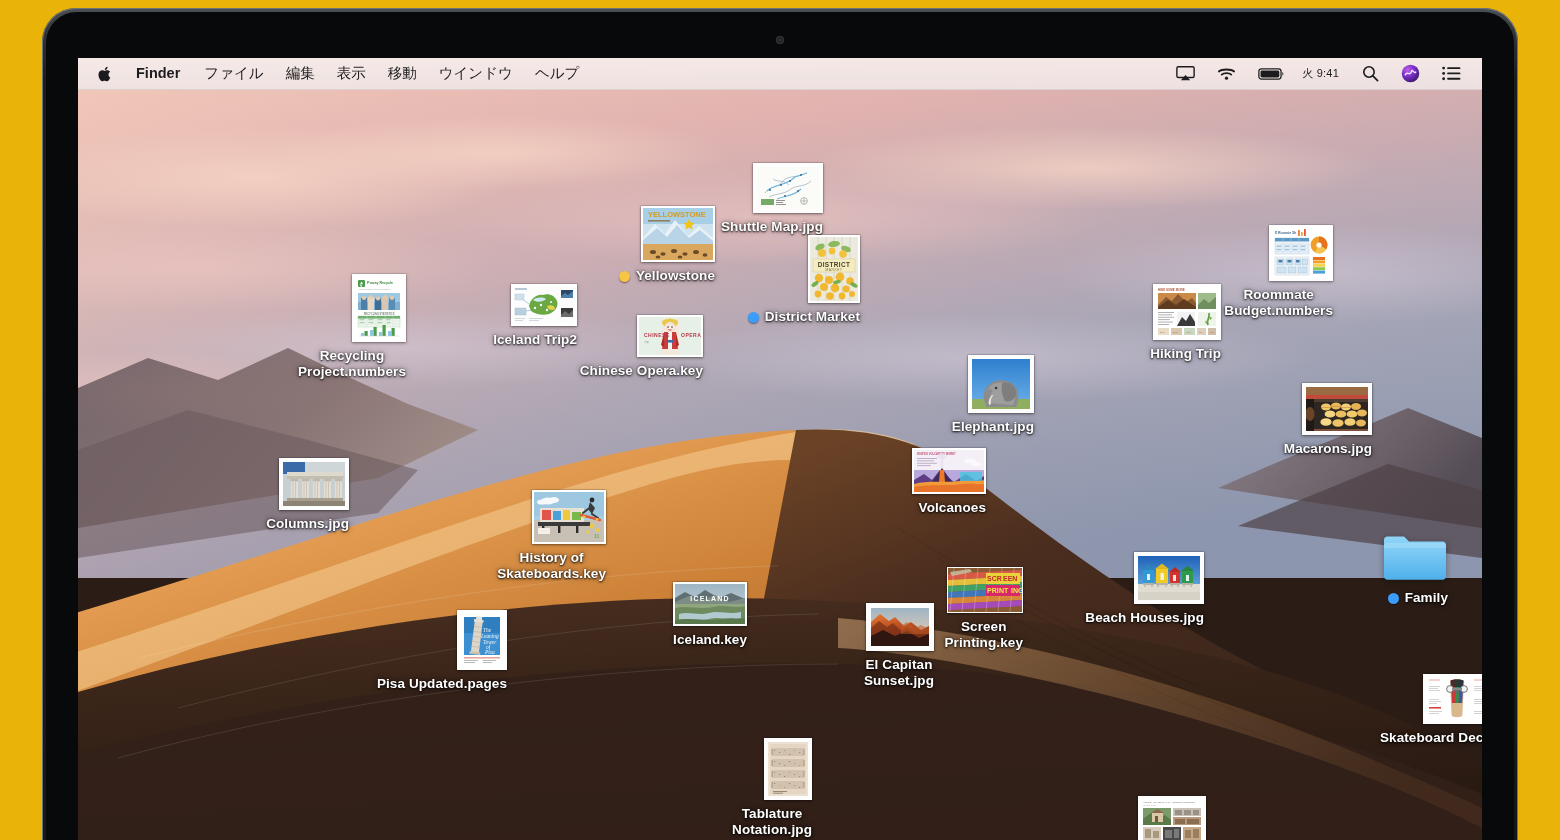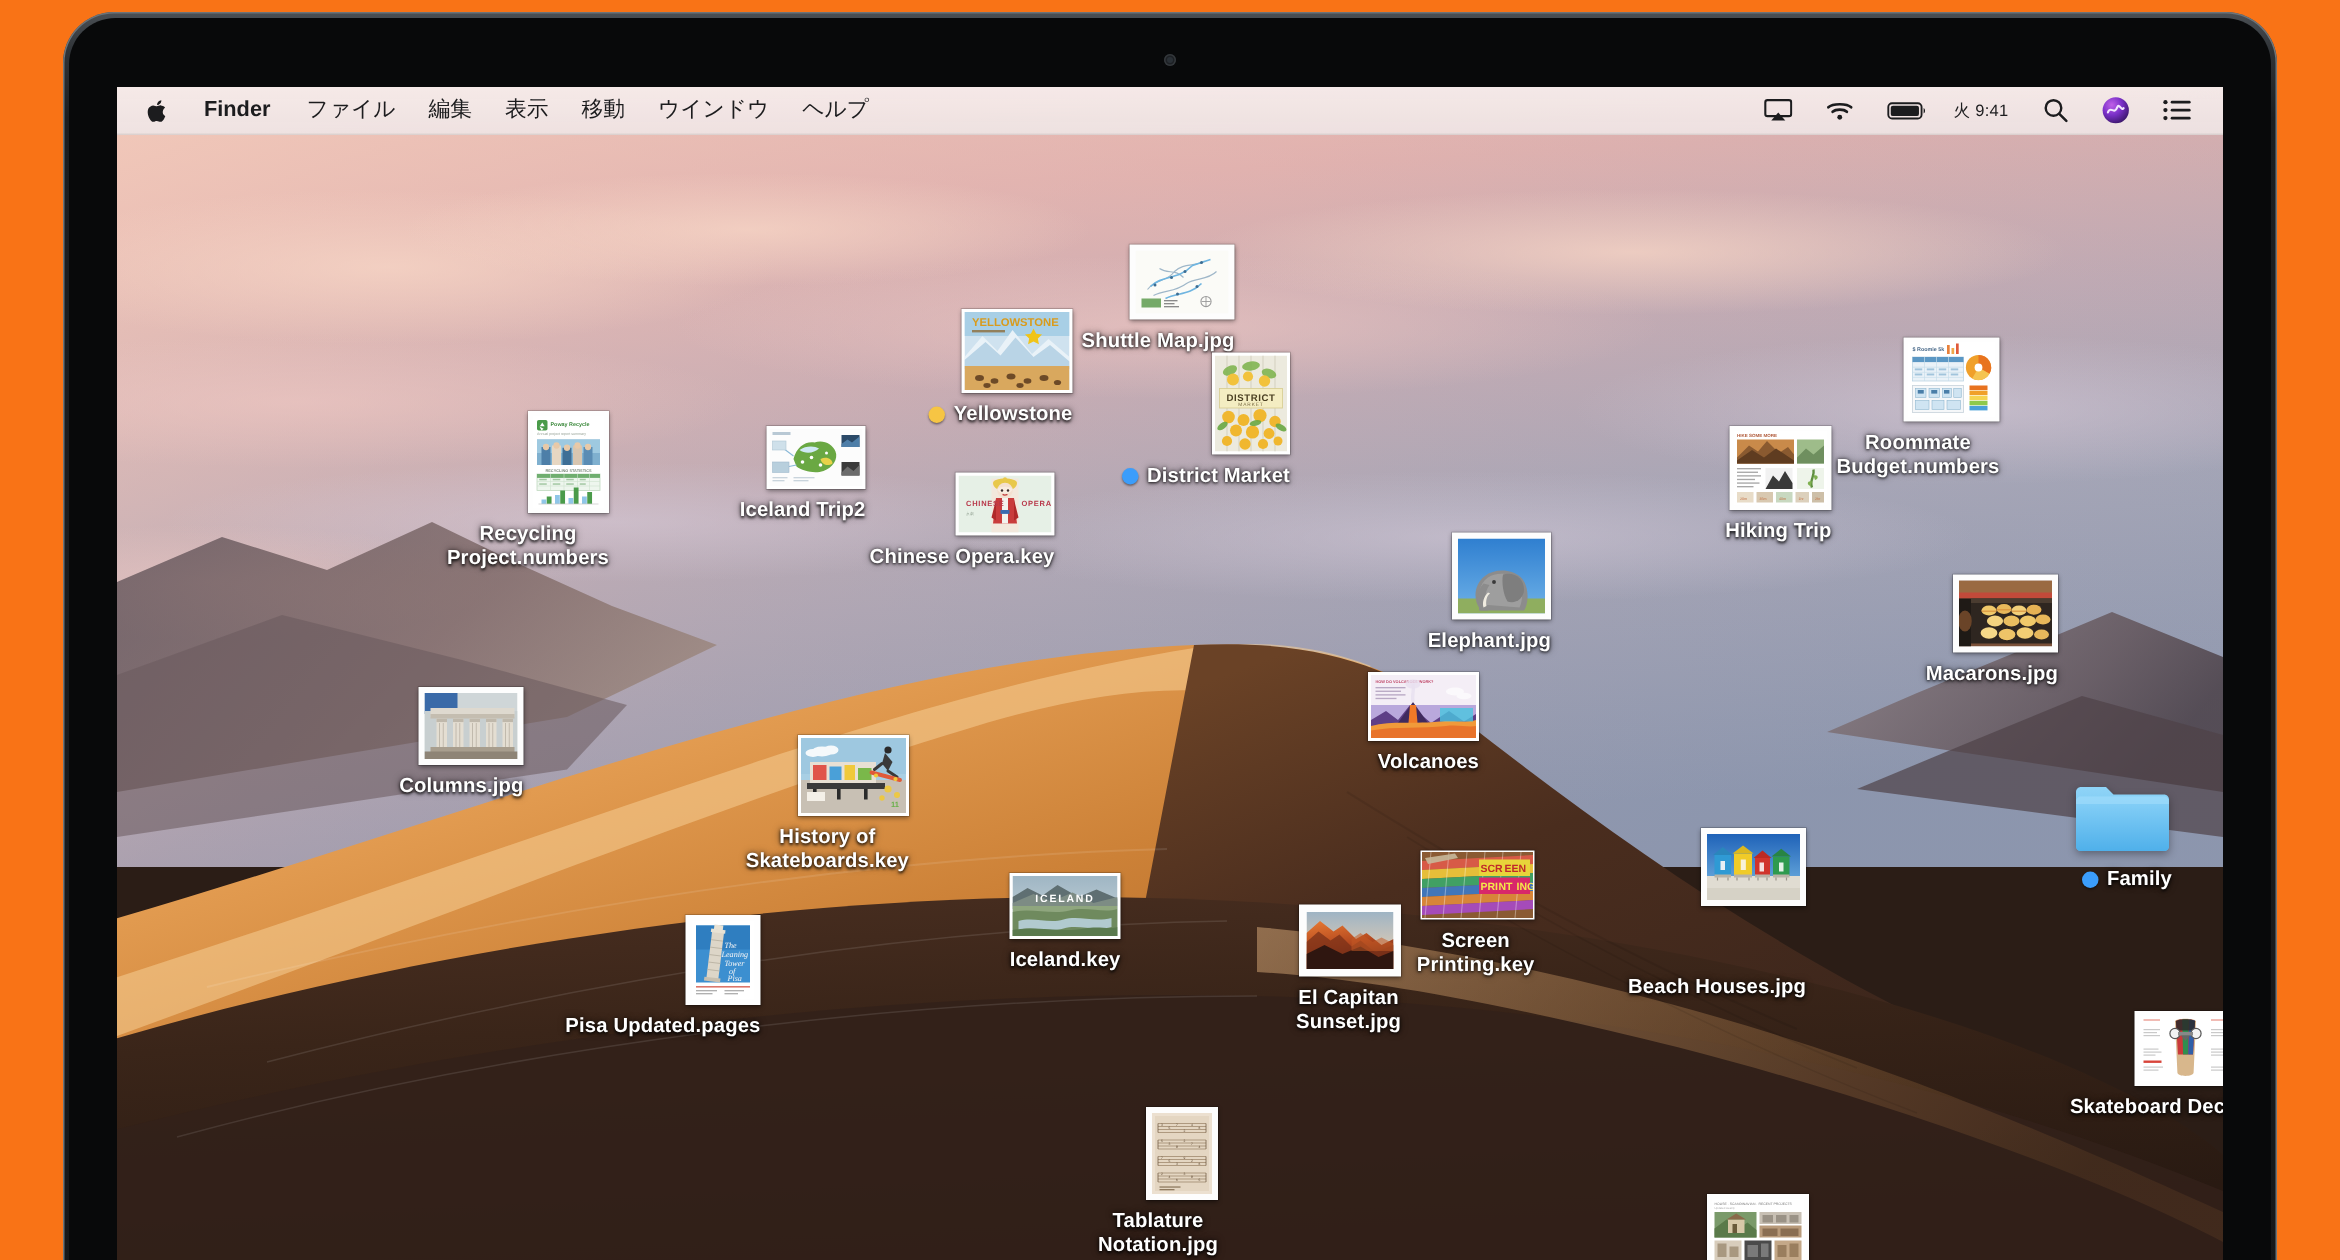--- a/index.html
+++ b/index.html
@@ -1,18 +1,18 @@
 <!DOCTYPE html>
 <html><head>
 <meta charset="utf-8">
 <style>
   html,body{margin:0;padding:0;background:#ffffff;}
   body{width:1560px;height:840px;overflow:hidden;font-family:"Liberation Sans","DejaVu Sans",sans-serif;}
 
-  #stage{position:relative;width:1560px;height:840px;background:#f97316;overflow:hidden;}
+  #stage{position:relative;width:1560px;height:840px;background:#eab308;overflow:hidden;}
 
   
   #laptop{
     position:absolute;left:42px;top:8px;width:1476px;height:880px;
     border-radius:34px 34px 0 0;
     background:linear-gradient(180deg,#4b5055 0%,#2f3337 3%,#1b1e21 8%,#151719 100%);
     box-shadow:0 0 0 1px #6d7479 inset;
   }
   #bezel-inner{
     position:absolute;left:4px;top:4px;width:1468px;height:876px;
@@ -822,21 +822,21 @@
                 <circle cx="54" cy="40" r="1.8"></circle>
               </g>
               <text x="60" y="46" font-family="Liberation Sans, sans-serif" font-size="5" font-weight="bold" fill="#6ab04a">11</text>
             </svg>
           </div>
         </div>
         <div class="label">History of
 Skateboards.key</div>
       </div>
 
-      <div class="icon" style="left:1295px;top:462px;">
+      <div class="icon" style="left:1295px;top:474px;">
         <div class="thumb">
           <svg class="art folder" width="66" height="52" viewBox="0 0 66 52">
             <defs>
               <linearGradient id="fbackg" x1="0" y1="0" x2="0" y2="1">
                 <stop offset="0%" stop-color="#8fd4f7"></stop>
                   <stop offset="100%" stop-color="#5fb8ec"></stop>
               </linearGradient>
               <linearGradient id="ffrontg" x1="0" y1="0" x2="0" y2="1">
                 <stop offset="0%" stop-color="#8ad2f8"></stop>
                   <stop offset="100%" stop-color="#4fb0ea"></stop>
@@ -846,21 +846,21 @@
             <path d="M2,14.4 C2,12.4 3.4,11 5.4,11 L60.6,11 C62.6,11 64,12.4 64,14.4 L64,44 C64,46 62.6,47.4 60.6,47.4 L5.4,47.4 C3.4,47.4 2,46 2,44 Z" fill="url(#ffrontg)"></path>
             <path d="M2,14.4 C2,12.4 3.4,11 5.4,11 L60.6,11 C62.6,11 64,12.4 64,14.4 L64,16 L2,16 Z" fill="#9fdcfa" opacity="0.65"></path>
           </svg>
         </div>
         <div class="label">
           <span class="tagdot" style="background:#3b9dfb;"></span>
           <span>Family</span>
         </div>
       </div>
 
-      <div class="icon" style="left:1051px;top:494px;gap:40px;">
+      <div class="icon" style="left:1051px;top:494px;">
         <div class="thumb">
           <div class="frame-photo">
             <svg class="art" width="62" height="44" viewBox="0 0 62 44">
               <defs>
                 <linearGradient id="bsky" x1="0" y1="0" x2="0" y2="1">
                   <stop offset="0%" stop-color="#1f62b8"></stop>
                     <stop offset="100%" stop-color="#7fc0e8"></stop>
                 </linearGradient>
               </defs>
               <rect width="62" height="44" fill="url(#bsky)"></rect>

